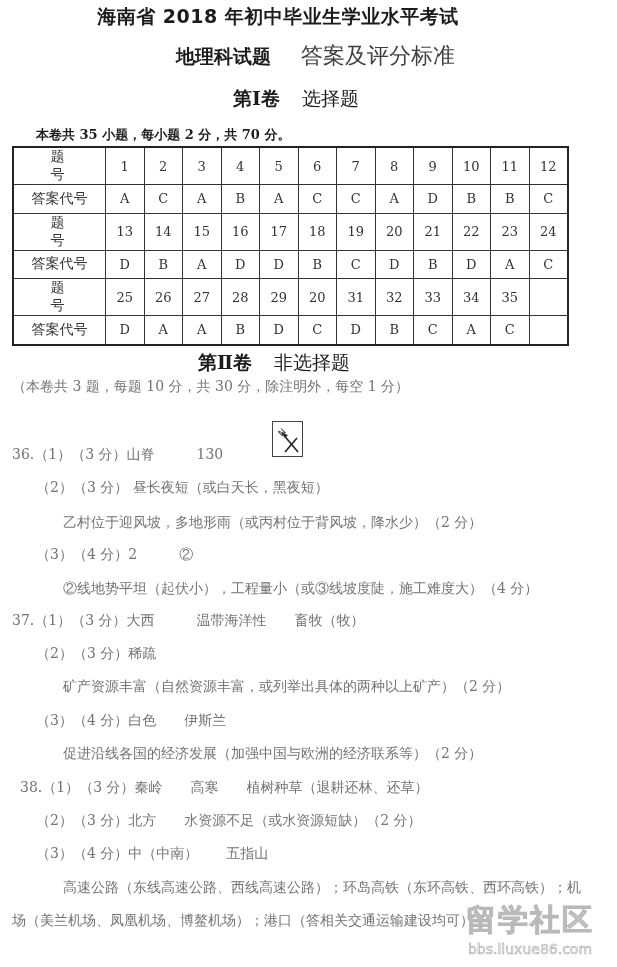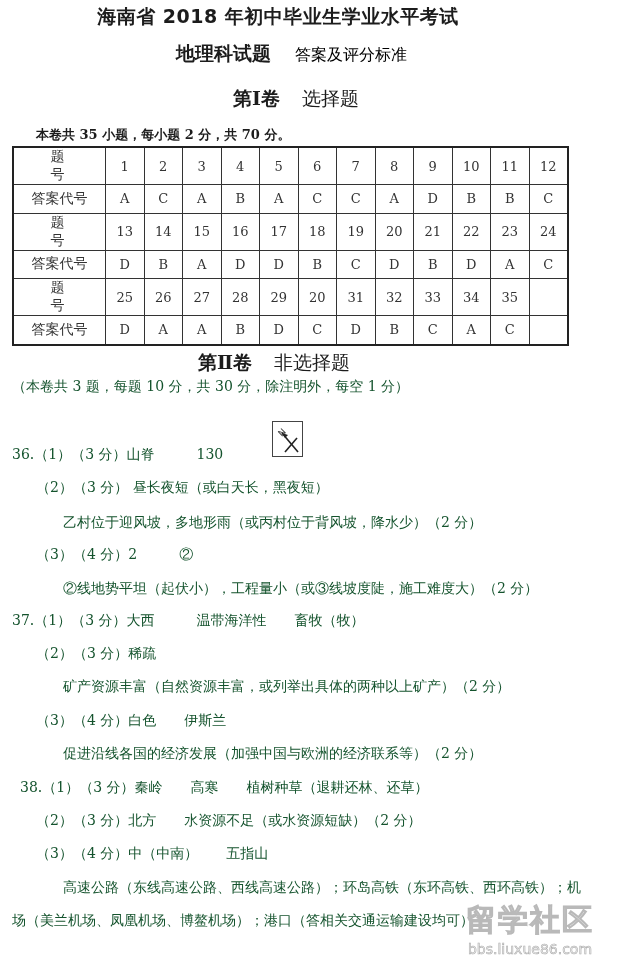--- a/index.html
+++ b/index.html
@@ -2,31 +2,31 @@
 <html><head>
 <meta charset="utf-8">
 <style>
   html, body { margin:0; padding:0; background:#ffffff; }
   body { width:617px; height:967px; position:relative; overflow:hidden;
          font-family:"DejaVu Serif", "Liberation Serif", serif; color:#1c1c1c; }
   .abs { position:absolute; white-space:nowrap; }
   .title1 { left:0; width:556px; top:4px; text-align:center; font-family:"DejaVu Sans","Liberation Sans",sans-serif; font-size:19px; font-weight:bold; letter-spacing:0.5px; }
   .title2 { top:41px; font-size:19px; }
   .title2 .bold { font-weight:bold; font-family:"DejaVu Sans","Liberation Sans",sans-serif; }
-  .title2 .light { font-size:16px; color:#000000; margin-left:24px; }
+  .title2 .light { font-size:22px; color:#404040; margin-left:30px; }
   .sec { font-size:19px; }
   .sec .b { font-weight:bold; }
   .sec .n { margin-left:22px; }
   .note1 { left:36px; top:126px; font-size:13px; font-weight:bold; }
   table.ans { position:absolute; left:12px; top:146px; border-collapse:collapse; border:2px solid #222; }
   table.ans td { border:1.4px solid #333; height:27.5px; padding:0; text-align:center; font-size:13px; color:#333; font-family:"DejaVu Serif","Liberation Serif",serif; }
   table.ans td.h { width:77px; font-size:14px; }
   table.ans td.c { width:37.5px; }
   .h-spaced { letter-spacing:18px; padding-left:14px !important; }
-  .line { font-size:14px; color:#14532d; }
+  .line { font-size:14px; color:#737373; }
   .compass { position:absolute; left:272px; top:421px; width:29px; height:34px; border:1.3px solid #444; }
 </style>
 </head>
 <body>
 
 <div class="abs title1">海南省 2018 年初中毕业生学业水平考试</div>
 <div class="abs title2" style="left:176px;">
   <span class="bold">地理科试题</span><span class="light">答案及评分标准</span>
 </div>
 
@@ -141,21 +141,21 @@
     <text x="5" y="14" font-size="9" font-family="DejaVu Sans, sans-serif" fill="#333" transform="rotate(-45 8 10)">N</text>
     <line x1="9" y1="11" x2="25" y2="30" stroke="#222" stroke-width="1.6"></line>
     <polygon points="9,11 15,13 12,16" fill="#222"></polygon>
     <line x1="24" y1="16" x2="12" y2="30" stroke="#222" stroke-width="1.6"></line>
   </svg>
 </div>
 
 <div class="abs line" style="left:36px; top:479px;">（2）（3 分） 昼长夜短（或白天长，黑夜短）</div>
 <div class="abs line" style="left:63px; top:514px;">乙村位于迎风坡，多地形雨（或丙村位于背风坡，降水少）（2 分）</div>
 <div class="abs line" style="left:36px; top:546px;">（3）（4 分）2　　　②</div>
-<div class="abs line" style="left:63px; top:580px;">②线地势平坦（起伏小），工程量小（或③线坡度陡，施工难度大）（2 分）</div>
+<div class="abs line" style="left:63px; top:580px;">②线地势平坦（起伏小），工程量小（或③线坡度陡，施工难度大）（4 分）</div>
 
 <div class="abs line" style="left:12px; top:612px;">37.（1）（3 分）大西　　　温带海洋性　　畜牧（牧）</div>
 <div class="abs line" style="left:36px; top:645px;">（2）（3 分）稀疏</div>
 <div class="abs line" style="left:63px; top:678px;">矿产资源丰富（自然资源丰富，或列举出具体的两种以上矿产）（2 分）</div>
 <div class="abs line" style="left:36px; top:712px;">（3）（4 分）白色　　伊斯兰</div>
 <div class="abs line" style="left:63px; top:745px;">促进沿线各国的经济发展（加强中国与欧洲的经济联系等）（2 分）</div>
 
 <div class="abs line" style="left:12px; top:779px;margin-left:8px;">38.（1）（3 分）秦岭　　高寒　　植树种草（退耕还林、还草）</div>
 <div class="abs line" style="left:36px; top:812px;">（2）（3 分）北方　　水资源不足（或水资源短缺）（2 分）</div>
 <div class="abs line" style="left:36px; top:845px;">（3）（4 分）中（中南）　　五指山</div>

